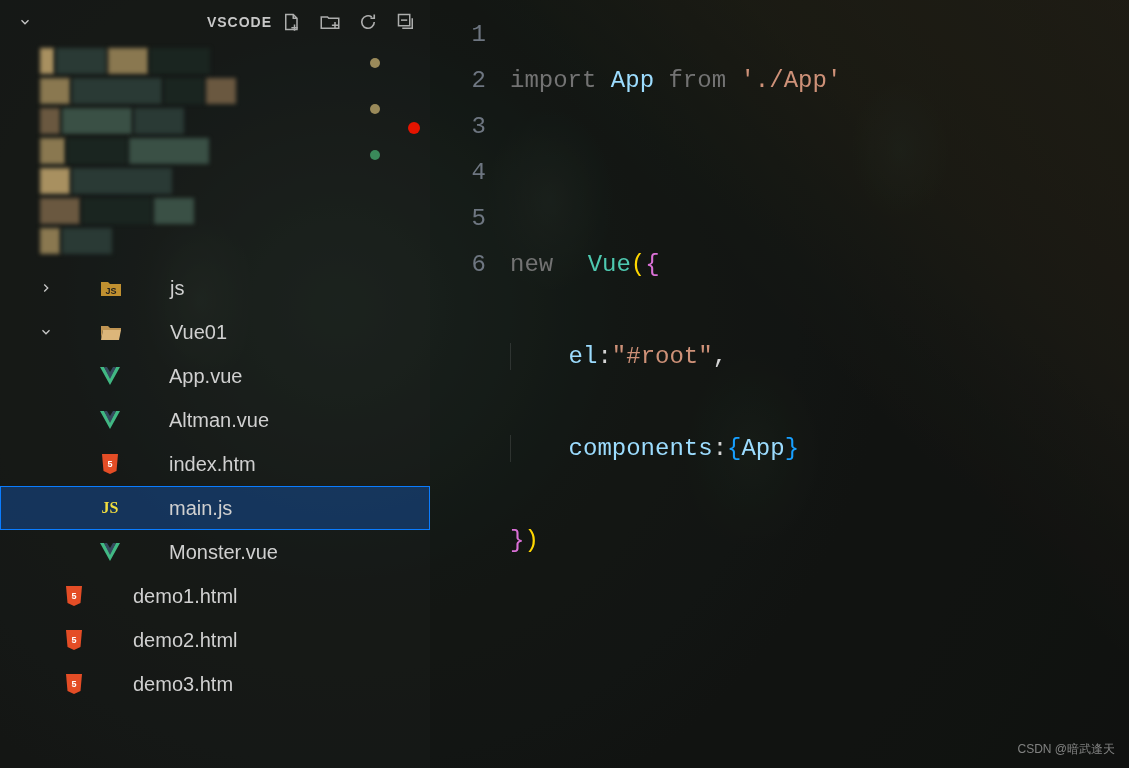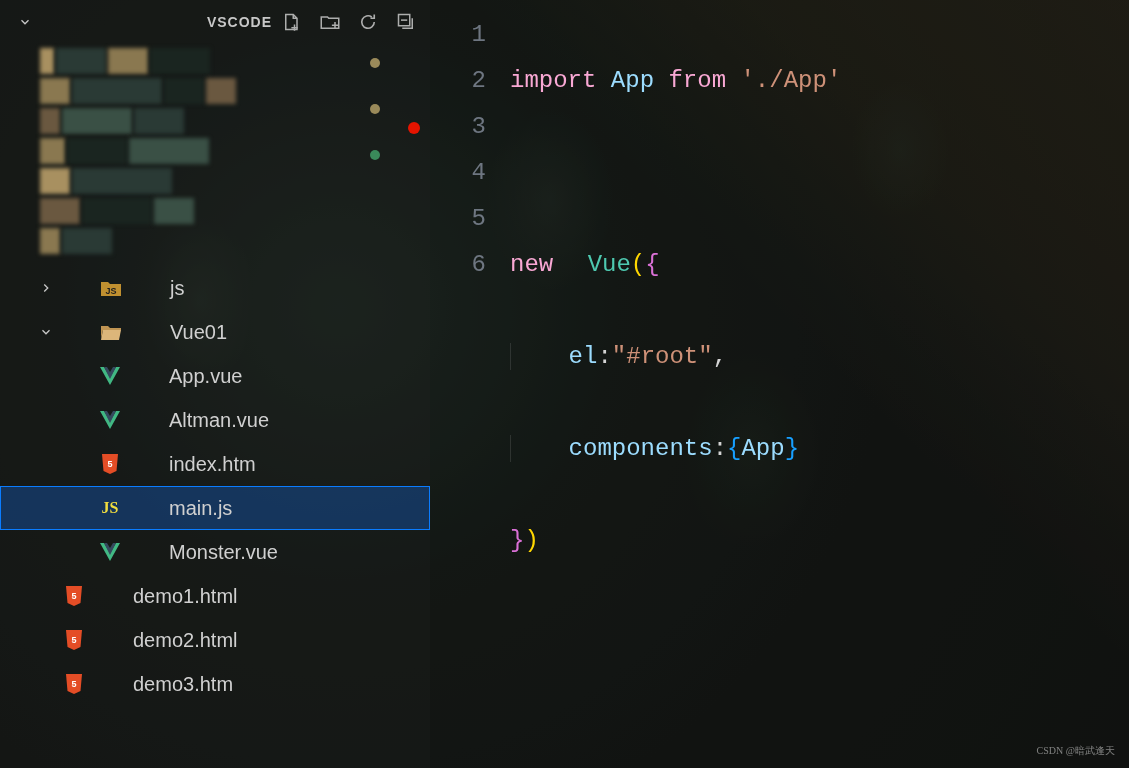--- a/index.html
+++ b/index.html
@@ -111,36 +111,36 @@
 .gutter .ln { height:46px; position:relative; }
 .bp {
   width:12px; height:12px; border-radius:50%;
   background:#e51400;
   position:absolute; left:-22px; top:18px;
 }
 .code {
   line-height: 46px;
   white-space: pre;
 }
-.tok-keyword { color: #f9a8d4; }
+.tok-keyword { color: #737373; }
 .tok-var { color: #9cdcfe; }
 .tok-class { color: #4ec9b0; margin-left: 20px; }
 .tok-string { color: #ce9178; }
 .tok-prop { color: #9cdcfe; }
 .tok-brace-y { color: #ffd700; }
 .tok-brace-p { color: #da70d6; }
 .tok-brace-b { color: #179fff; }
 .tok-punc { color: #d4d4d4; }
 .indent-guide {
   border-left: 1px solid rgba(200,200,200,.15);
 }
 .watermark {
   position:absolute; bottom:10px; right:14px;
-  font-size:10px; color:rgba(220,220,220,.55);
-  font-family: Liberation Serif, serif;
+  font-size:12px; color:rgba(220,220,220,.55);
+  font-family: Liberation Sans, sans-serif;
   z-index:5;
 }
 .dots-col {
   position:absolute; left:370px; top:58px;
   display:flex; flex-direction:column; gap:36px;
 }
 .dots-col .d { width:10px; height:10px; border-radius:50%; }
 svg { display:block; }
 </style>
 </head>

